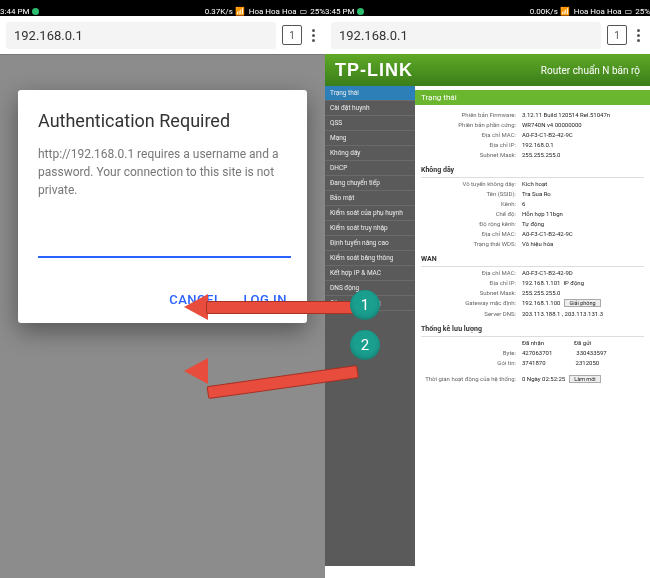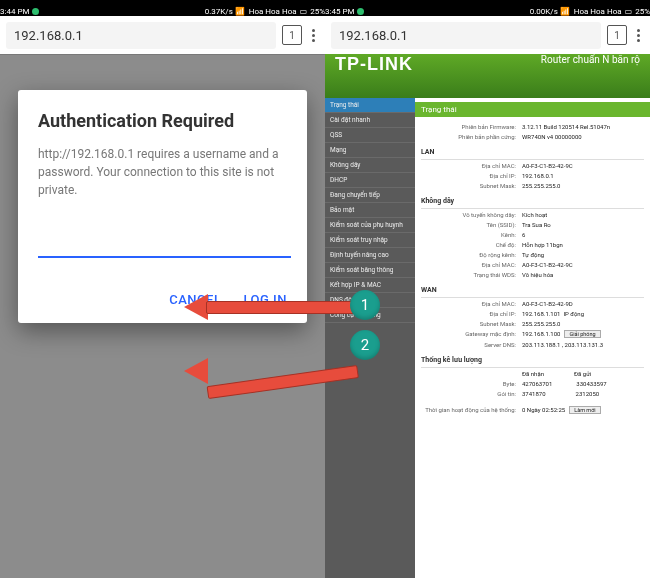--- a/index.html
+++ b/index.html
@@ -9,29 +9,29 @@
 .statusbar{height:16px;background:#000;color:#fff;display:flex;justify-content:space-between;align-items:flex-end;padding:0 0;font-size:8px}
 .sb-l,.sb-r{display:flex;gap:3px;align-items:center}
 .dot-green{width:7px;height:7px;background:#2dbd6e;border-radius:50%}
 .urlbar{height:38px;background:#fff;display:flex;align-items:center;padding:0 6px;gap:6px;border-bottom:1px solid #ddd}
 .urlinput{flex:1;background:#f4f4f4;border-radius:3px;padding:6px 8px;font-size:13px;color:#333}
 .tabcount{width:18px;height:18px;border:1.5px solid #555;border-radius:2px;display:flex;align-items:center;justify-content:center;font-size:10px;color:#555}
 .dots{display:flex;flex-direction:column;gap:2px;padding:0 4px}
 .dots span{width:3px;height:3px;background:#555;border-radius:50%}
 .left .content{position:absolute;top:54px;left:0;right:0;bottom:0;background:rgba(0,0,0,.45)}
 .dialog{position:absolute;top:90px;left:18px;right:18px;background:#fff;border-radius:3px;box-shadow:0 8px 24px rgba(0,0,0,.4);padding:20px 20px 10px}
-.dialog h1{font-size:18px;font-weight:700;color:#333;margin:0 0 14px}
+.dialog h1{font-size:18px;font-weight:400;color:#333;margin:0 0 14px}
 .dialog .msg{font-size:12px;color:#777;line-height:1.5;margin-bottom:29px}
 .lbl{font-size:12px;color:#555;margin-bottom:2px}
 .tf{border:none;border-bottom:2px solid #2962ff;height:26px;width:100%;margin-bottom:28px;background:transparent;outline:none}
 .tf.gray{border-bottom:1px solid #bbb}
 .pw-placeholder{color:#999;font-size:14px}
 .dlg-actions{display:flex;justify-content:flex-end;gap:22px;font-size:13px;font-weight:500;color:#2962ff;letter-spacing:.5px;padding:6px 0}
 .right .content{position:absolute;top:54px;left:0;right:0;bottom:0;background:#fff;overflow:hidden}
-.tplink-head{height:44px;background:linear-gradient(#5fa926,#3a7d1a);color:#fff;display:flex;justify-content:space-between;padding:0 10px}
+.tplink-head{height:32px;background:linear-gradient(#5fa926,#3a7d1a);color:#fff;display:flex;align-items:center;justify-content:space-between;padding:0 10px}
 .tplink-logo{font-family:Arial;font-weight:bold;font-size:18px;letter-spacing:1px}
 .tplink-sub{font-size:10px}
 .tplink-body{display:flex;height:calc(100% - 44px)}
 .sidebar{width:90px;background:#5a5a5a;color:#eee;font-size:6.5px}
 .sidebar div{padding:3px 5px;border-bottom:1px solid #6a6a6a;white-space:nowrap;overflow:hidden}
 .sidebar div.active{background:#2d7fb8}
 .main{flex:1;background:#fff;padding:4px 6px;font-size:6px;color:#444;overflow:hidden}
 .sect-title{background:#6ab62e;color:#fff;padding:3px 6px;font-size:8px;margin:0 -6px 4px}
 .sect-h{color:#333;font-weight:bold;border-bottom:1px solid #ddd;padding:3px 0;margin-top:4px;font-size:7px}
 .row{display:flex;padding:1.5px 0}
@@ -107,21 +107,21 @@
         </div>
     </div>
     <div class="content">
       <div class="tplink-head">
         <span class="tplink-logo">TP-LINK</span>
         <span class="tplink-sub">Router chuẩn N băn rộ</span>
       </div>
       <div class="tplink-body">
         <div class="sidebar" id="sidebar">
             <div class="active">Trạng thái</div>
-            <div>Cài đặt nhanh</div>
+            <div>Cài đặt huynh</div>
             <div>QSS</div>
             <div>Mạng</div>
             <div>Không dây</div>
             <div>DHCP</div>
             <div>Đang chuyển tiếp</div>
             <div>Bảo mật</div>
             <div>Kiểm soát của phụ huynh</div>
             <div>Kiểm soát truy nhập</div>
             <div>Định tuyến nâng cao</div>
             <div>Kiểm soát băng thông</div>
@@ -132,21 +132,20 @@
         <div class="main">
           <div class="sect-title">Trạng thái</div>
           <div class="row">
               <div class="k">Phiên bản Firmware:</div>
               <div class="v">3.12.11 Build 120514 Rel.51047n</div>
             </div>
           <div class="row">
               <div class="k">Phiên bản phần cứng:</div>
               <div class="v">WR740N v4 00000000</div>
             </div>
-          <div class="sect-h">LAN</div>
           <div class="row">
               <div class="k">Địa chỉ MAC:</div>
               <div class="v">A0-F3-C1-B2-42-9C</div>
             </div>
           <div class="row">
               <div class="k">Địa chỉ IP:</div>
               <div class="v">192.168.0.1</div>
             </div>
           <div class="row">
               <div class="k">Subnet Mask:</div>

